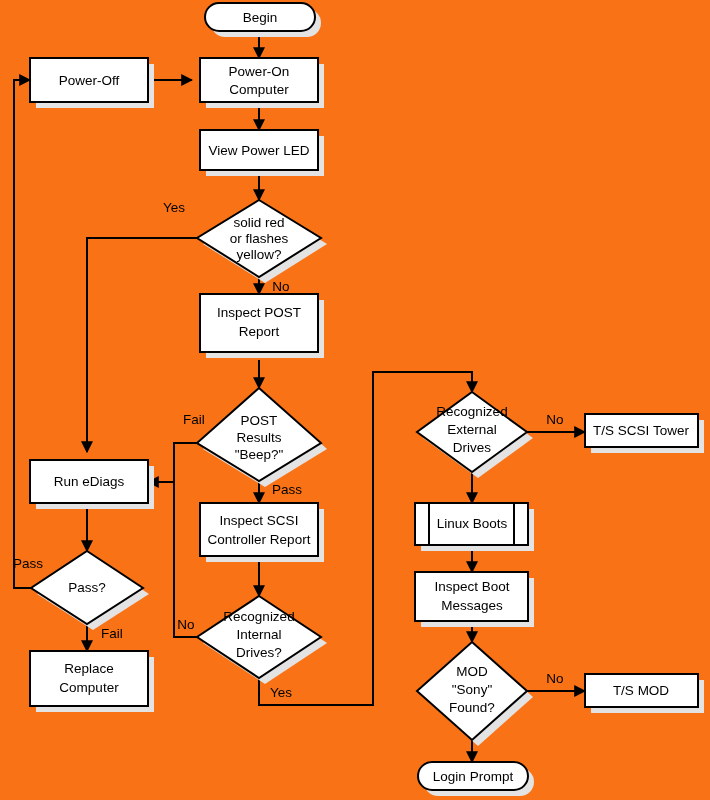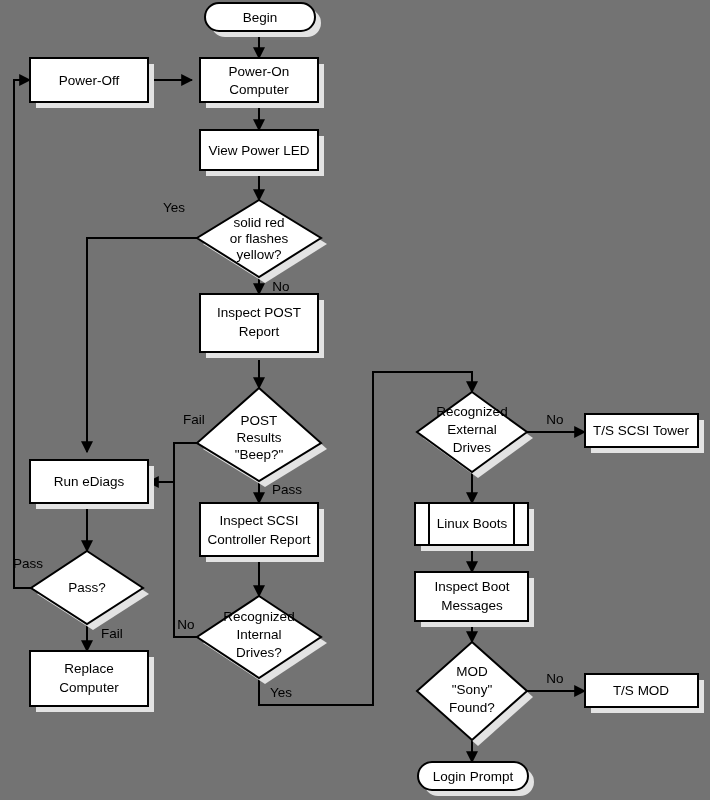--- a/index.html
+++ b/index.html
@@ -7,21 +7,21 @@
     padding: 0;
     background: #ffffff;
   }
   body {
     font-family: "Liberation Sans", sans-serif;
   }
   #flowchart-root {
     position: relative;
     width: 710px;
     height: 800px;
-    background: #737373;
+    background: #f97316;
     overflow: hidden;
   }
   svg.chart-canvas {
     display: block;
     width: 710px;
     height: 800px;
   }
   .shape-fill {
     fill: #ffffff;
     stroke: #000000;

